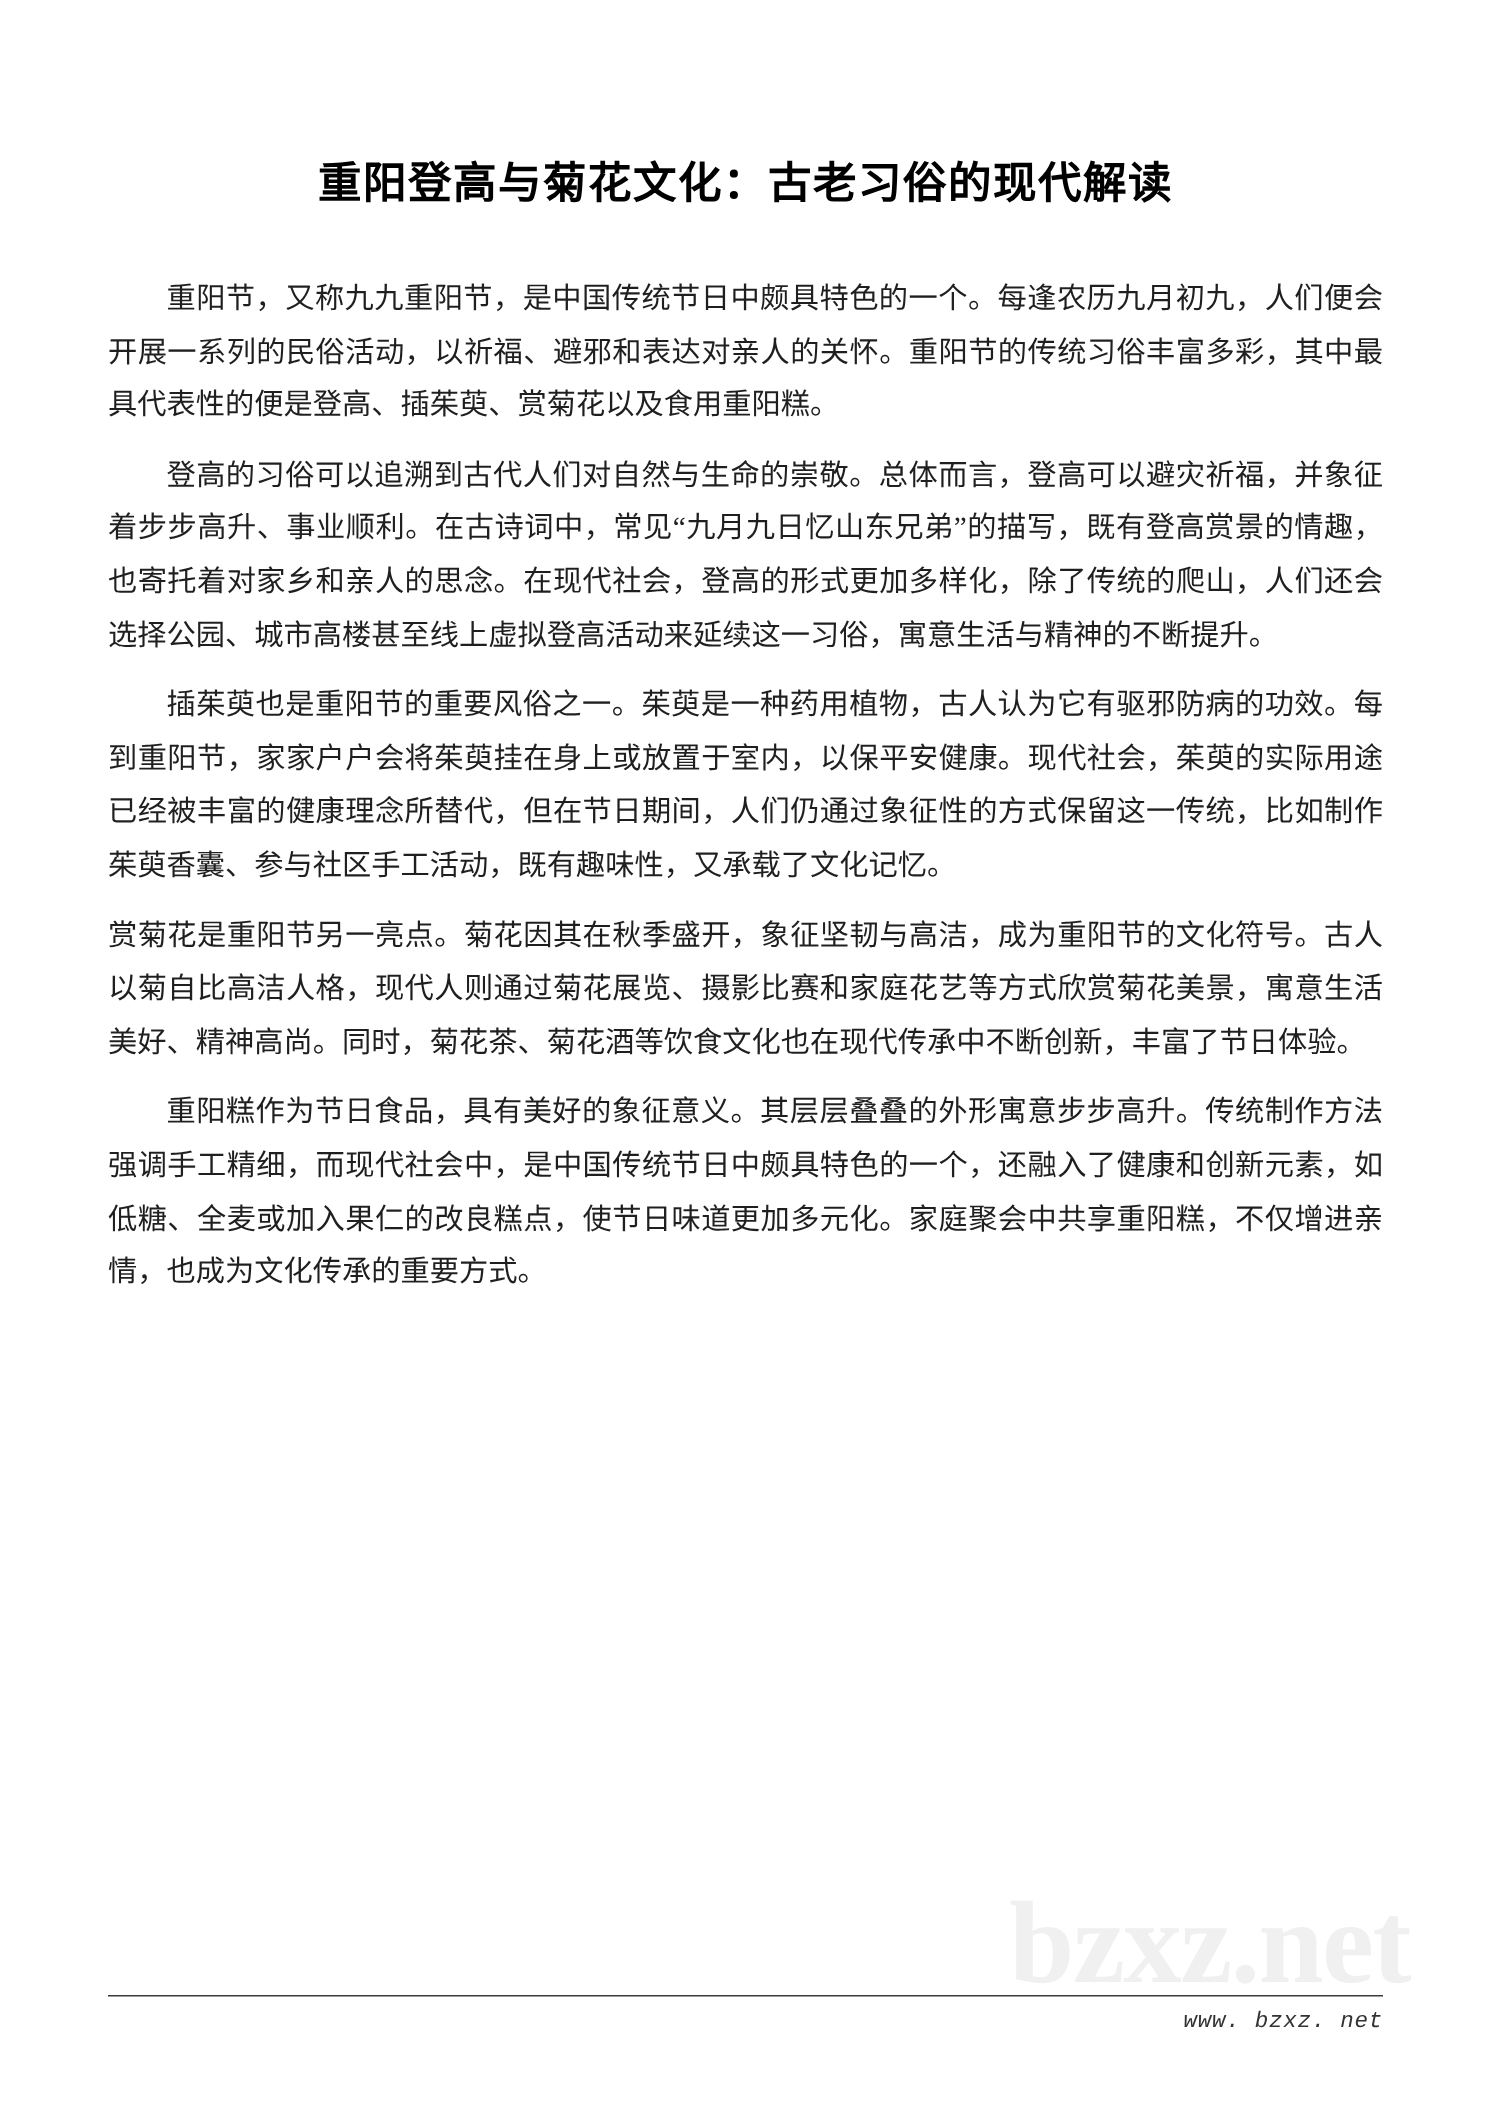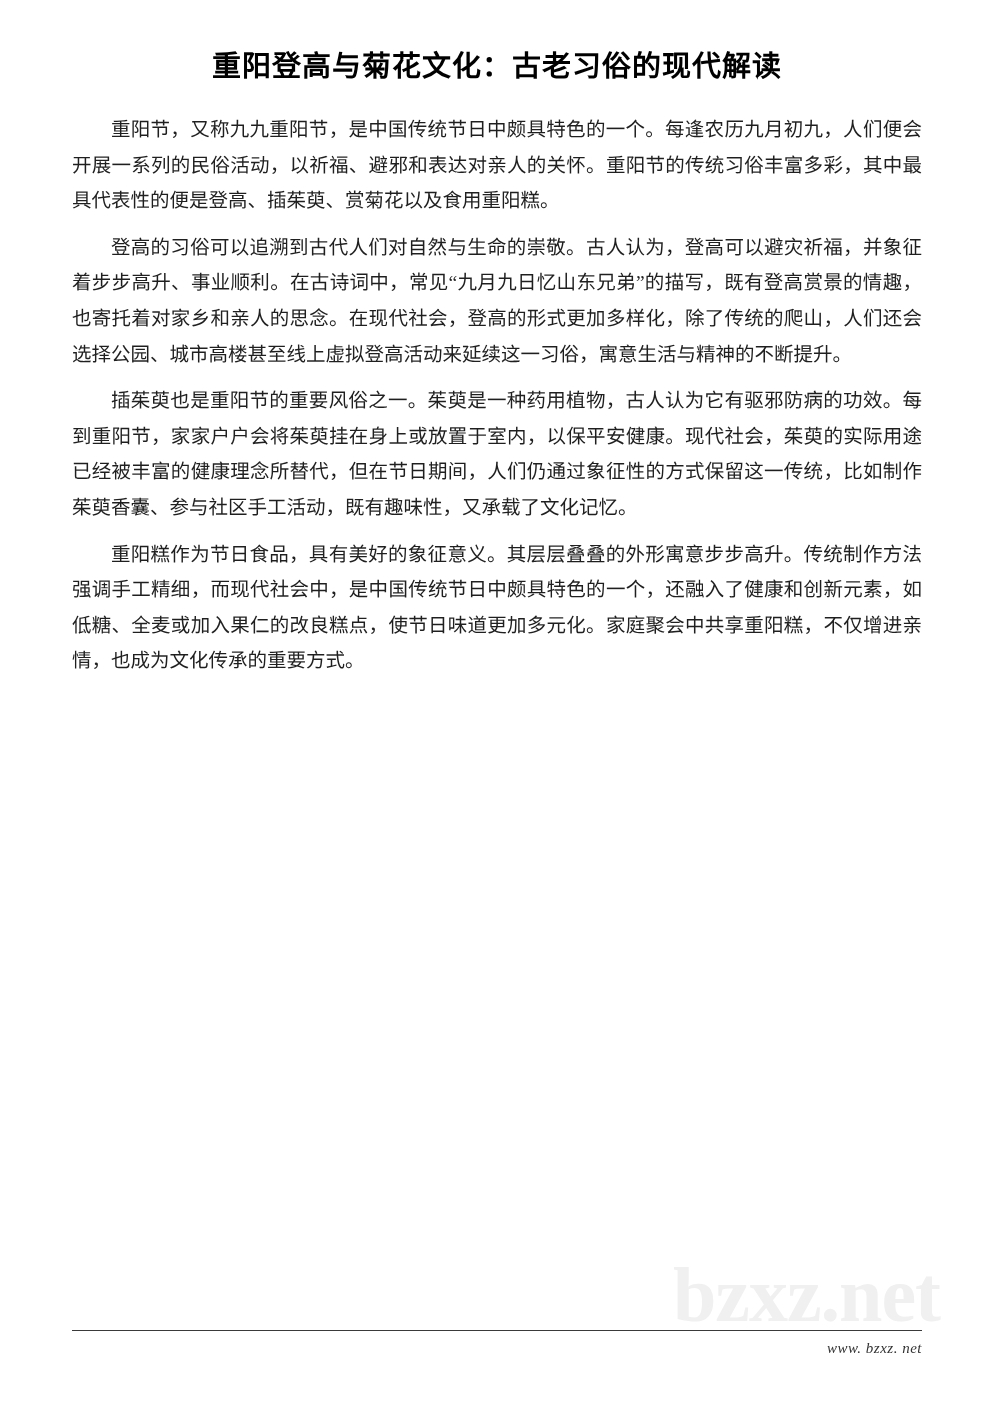--- a/index.html
+++ b/index.html
@@ -48,32 +48,32 @@
   .doc {
     position: absolute;
     left: 72px;
     top: 0;
     width: 850px;
     z-index: 1;
   }
 
   .doc-title {
     margin: 0;
-    padding-top: 46px;
+    padding-top: 102px;
     text-align: center;
     font-family: "DejaVu Serif", "Liberation Serif", serif;
     font-weight: 700;
     font-size: 29px;
     line-height: 40px;
     letter-spacing: 1px;
     color: #000000;
   }
 
   .body-copy {
-    margin-top: 26px;
+    margin-top: 40px;
   }
 
   .para {
     margin: 0 0 11px 0;
     font-family: "Liberation Serif", "DejaVu Serif", serif;
     font-size: 19.5px;
     line-height: 35.6px;
     text-align: justify;
     text-justify: inter-character;
     text-indent: 2em;
@@ -96,43 +96,44 @@
 
   .footer-rule {
     width: 100%;
     height: 0;
     border-top: 1.6px solid #3a3a3a;
   }
 
   .footer-text {
     margin-top: 7px;
     text-align: right;
-    font-family: Liberation Serif, serif;
+    font-family: Liberation Mono, monospace;
     font-style: italic;
     font-size: 15px;
     line-height: 20px;
     letter-spacing: 0.5px;
     color: #333333;
   }
 </style>
 </head>
 <body>
 
 <div class="page">
 
   <div class="watermark">bzxz.net</div>
 
   <div class="doc">
 
     <h1 class="doc-title">重阳登高与菊花文化：古老习俗的现代解读</h1>
 
     <div class="body-copy">
       <p class="para">重阳节，又称九九重阳节，是中国传统节日中颇具特色的一个。每逢农历九月初九，人们便会开展一系列的民俗活动，以祈福、避邪和表达对亲人的关怀。重阳节的传统习俗丰富多彩，其中最具代表性的便是登高、插茱萸、赏菊花以及食用重阳糕。</p>
-      <p class="para">登高的习俗可以追溯到古代人们对自然与生命的崇敬。古人认为，登高可以避灾祈福，并象征着步步高升、事业顺利。在古诗词中，常见“九月九日忆山东兄弟”的描写，既有登高赏景的情趣，也寄托着对家乡和亲人的思念。在现代社会，登高的形式更加多样化，除了传统的爬山，人们还会选择公园、城市高楼甚至线上虚拟登高活动来延续这一习俗，寓意生活与精神的不断提升。</p>
+      <p class="para">登高的习俗可以追溯到古代人们对自然与生命的崇敬。总体而言，登高可以避灾祈福，并象征着步步高升、事业顺利。在古诗词中，常见“九月九日忆山东兄弟”的描写，既有登高赏景的情趣，也寄托着对家乡和亲人的思念。在现代社会，登高的形式更加多样化，除了传统的爬山，人们还会选择公园、城市高楼甚至线上虚拟登高活动来延续这一习俗，寓意生活与精神的不断提升。</p>
       <p class="para">插茱萸也是重阳节的重要风俗之一。茱萸是一种药用植物，古人认为它有驱邪防病的功效。每到重阳节，家家户户会将茱萸挂在身上或放置于室内，以保平安健康。现代社会，茱萸的实际用途已经被丰富的健康理念所替代，但在节日期间，人们仍通过象征性的方式保留这一传统，比如制作茱萸香囊、参与社区手工活动，既有趣味性，又承载了文化记忆。</p>
+      <p class="para no-indent">赏菊花是重阳节另一亮点。菊花因其在秋季盛开，象征坚韧与高洁，成为重阳节的文化符号。古人以菊自比高洁人格，现代人则通过菊花展览、摄影比赛和家庭花艺等方式欣赏菊花美景，寓意生活美好、精神高尚。同时，菊花茶、菊花酒等饮食文化也在现代传承中不断创新，丰富了节日体验。</p>
       <p class="para">重阳糕作为节日食品，具有美好的象征意义。其层层叠叠的外形寓意步步高升。传统制作方法强调手工精细，而现代社会中，是中国传统节日中颇具特色的一个，还融入了健康和创新元素，如低糖、全麦或加入果仁的改良糕点，使节日味道更加多元化。家庭聚会中共享重阳糕，不仅增进亲情，也成为文化传承的重要方式。</p>
     </div>
 
   </div>
 
   <div class="footer">
     <div class="footer-rule"></div>
     <div class="footer-text">www. bzxz. net</div>
   </div>
 

